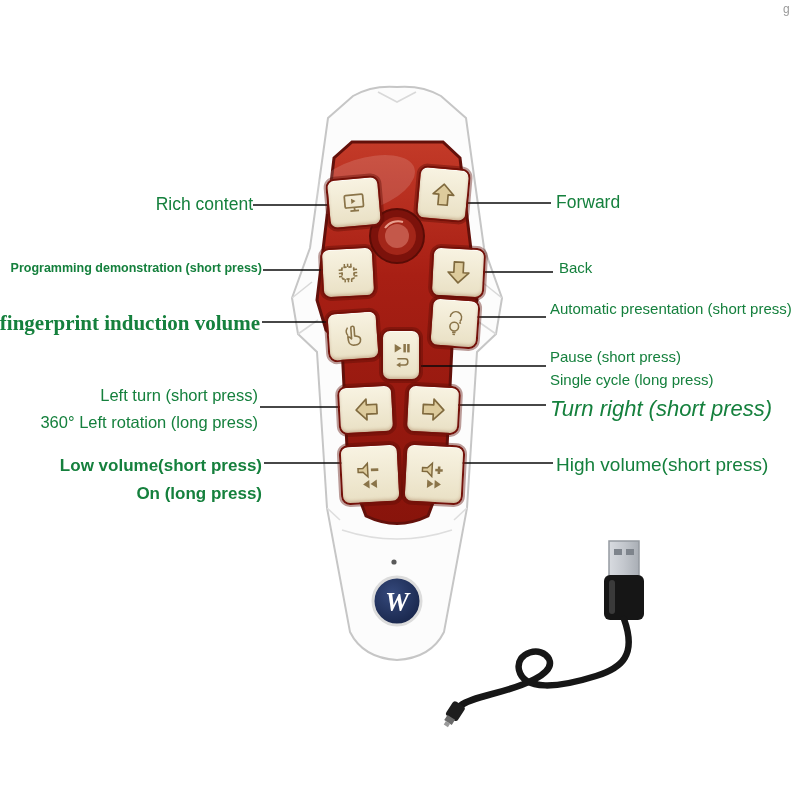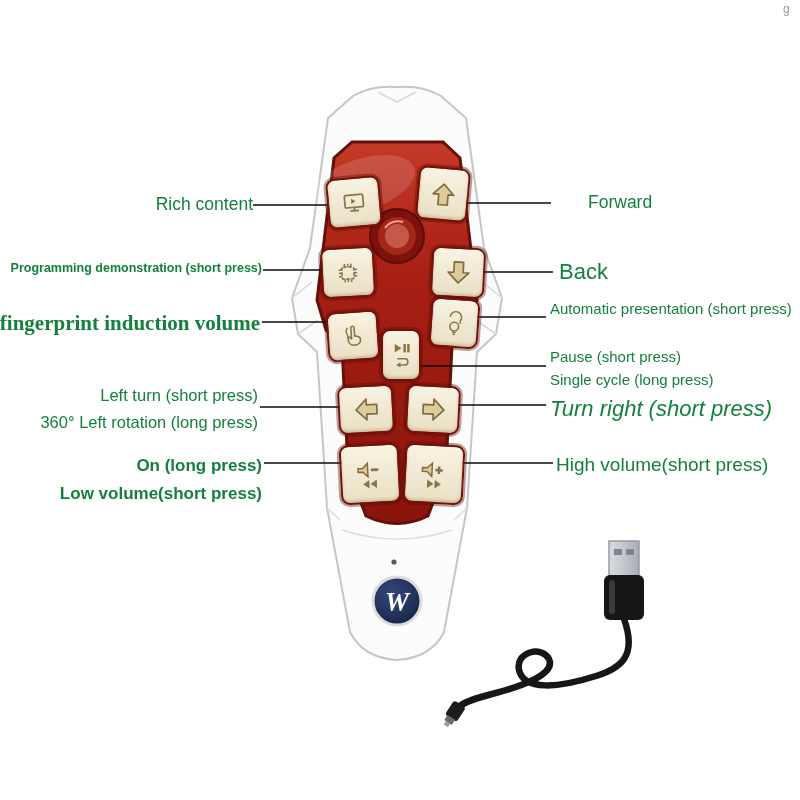--- a/index.html
+++ b/index.html
@@ -23,22 +23,22 @@
   .b-vdown{left:340px;top:444px;width:56px;height:56px;transform:rotate(-3deg);}
   .b-vup{left:404px;top:444px;width:56px;height:56px;transform:rotate(3deg);}
   
   .callout{position:absolute;white-space:nowrap;color:#15803d;}
   .callout.leftside{text-align:right;}
   .co-rich{right:547px;top:194px;font-size:17.5px;}
   .co-prog{right:538px;top:261px;font-size:12.5px;font-weight:bold;}
   .co-finger{right:540px;top:311px;font-size:21px;font-weight:bold;font-family:"Liberation Serif",serif;}
   .co-leftturn{right:542px;top:382px;font-size:16.5px;line-height:27px;}
   .co-lowvol{right:538px;top:452px;font-size:17px;font-weight:bold;line-height:28px;}
-  .co-forward{left:556px;top:192px;font-size:17.5px;margin-left:32px;}
-  .co-back{left:559px;top:259px;font-size:22px;}
+  .co-forward{left:556px;top:192px;font-size:17.5px;}
+  .co-back{left:559px;top:259px;font-size:15px;}
   .co-auto{left:550px;top:297px;font-size:15px;line-height:24px;}
   .co-pause{left:550px;top:345px;font-size:15px;line-height:23px;}
   .co-turnright{left:550px;top:395px;font-size:22px;line-height:27px;font-style:italic;}
   .co-highvol{left:556px;top:451px;font-size:19px;line-height:28px;}
   .bold{font-weight:normal;}
   .dot{font-weight:bold;margin-right:2px;}
   .watermark{position:absolute;left:783px;top:2px;font-size:12px;color:#9a9a9a;}
 </style>
 </head>
 <body>
@@ -206,22 +206,22 @@
   <div class="callout leftside co-finger">
     <div>fingerprint induction volume</div>
   </div>
 
   <div class="callout leftside co-leftturn">
     <div>Left turn (short press)</div>
     <div>360° Left rotation (long press)</div>
   </div>
 
   <div class="callout leftside co-lowvol">
+    <div>Low volume(short press)</div>
     <div>On (long press)</div>
-    <div>Low volume(short press)</div>
   </div>
 
   <div class="callout co-forward">
     <div>Forward</div>
   </div>
 
   <div class="callout co-back">
     <div>Back</div>
   </div>
 

